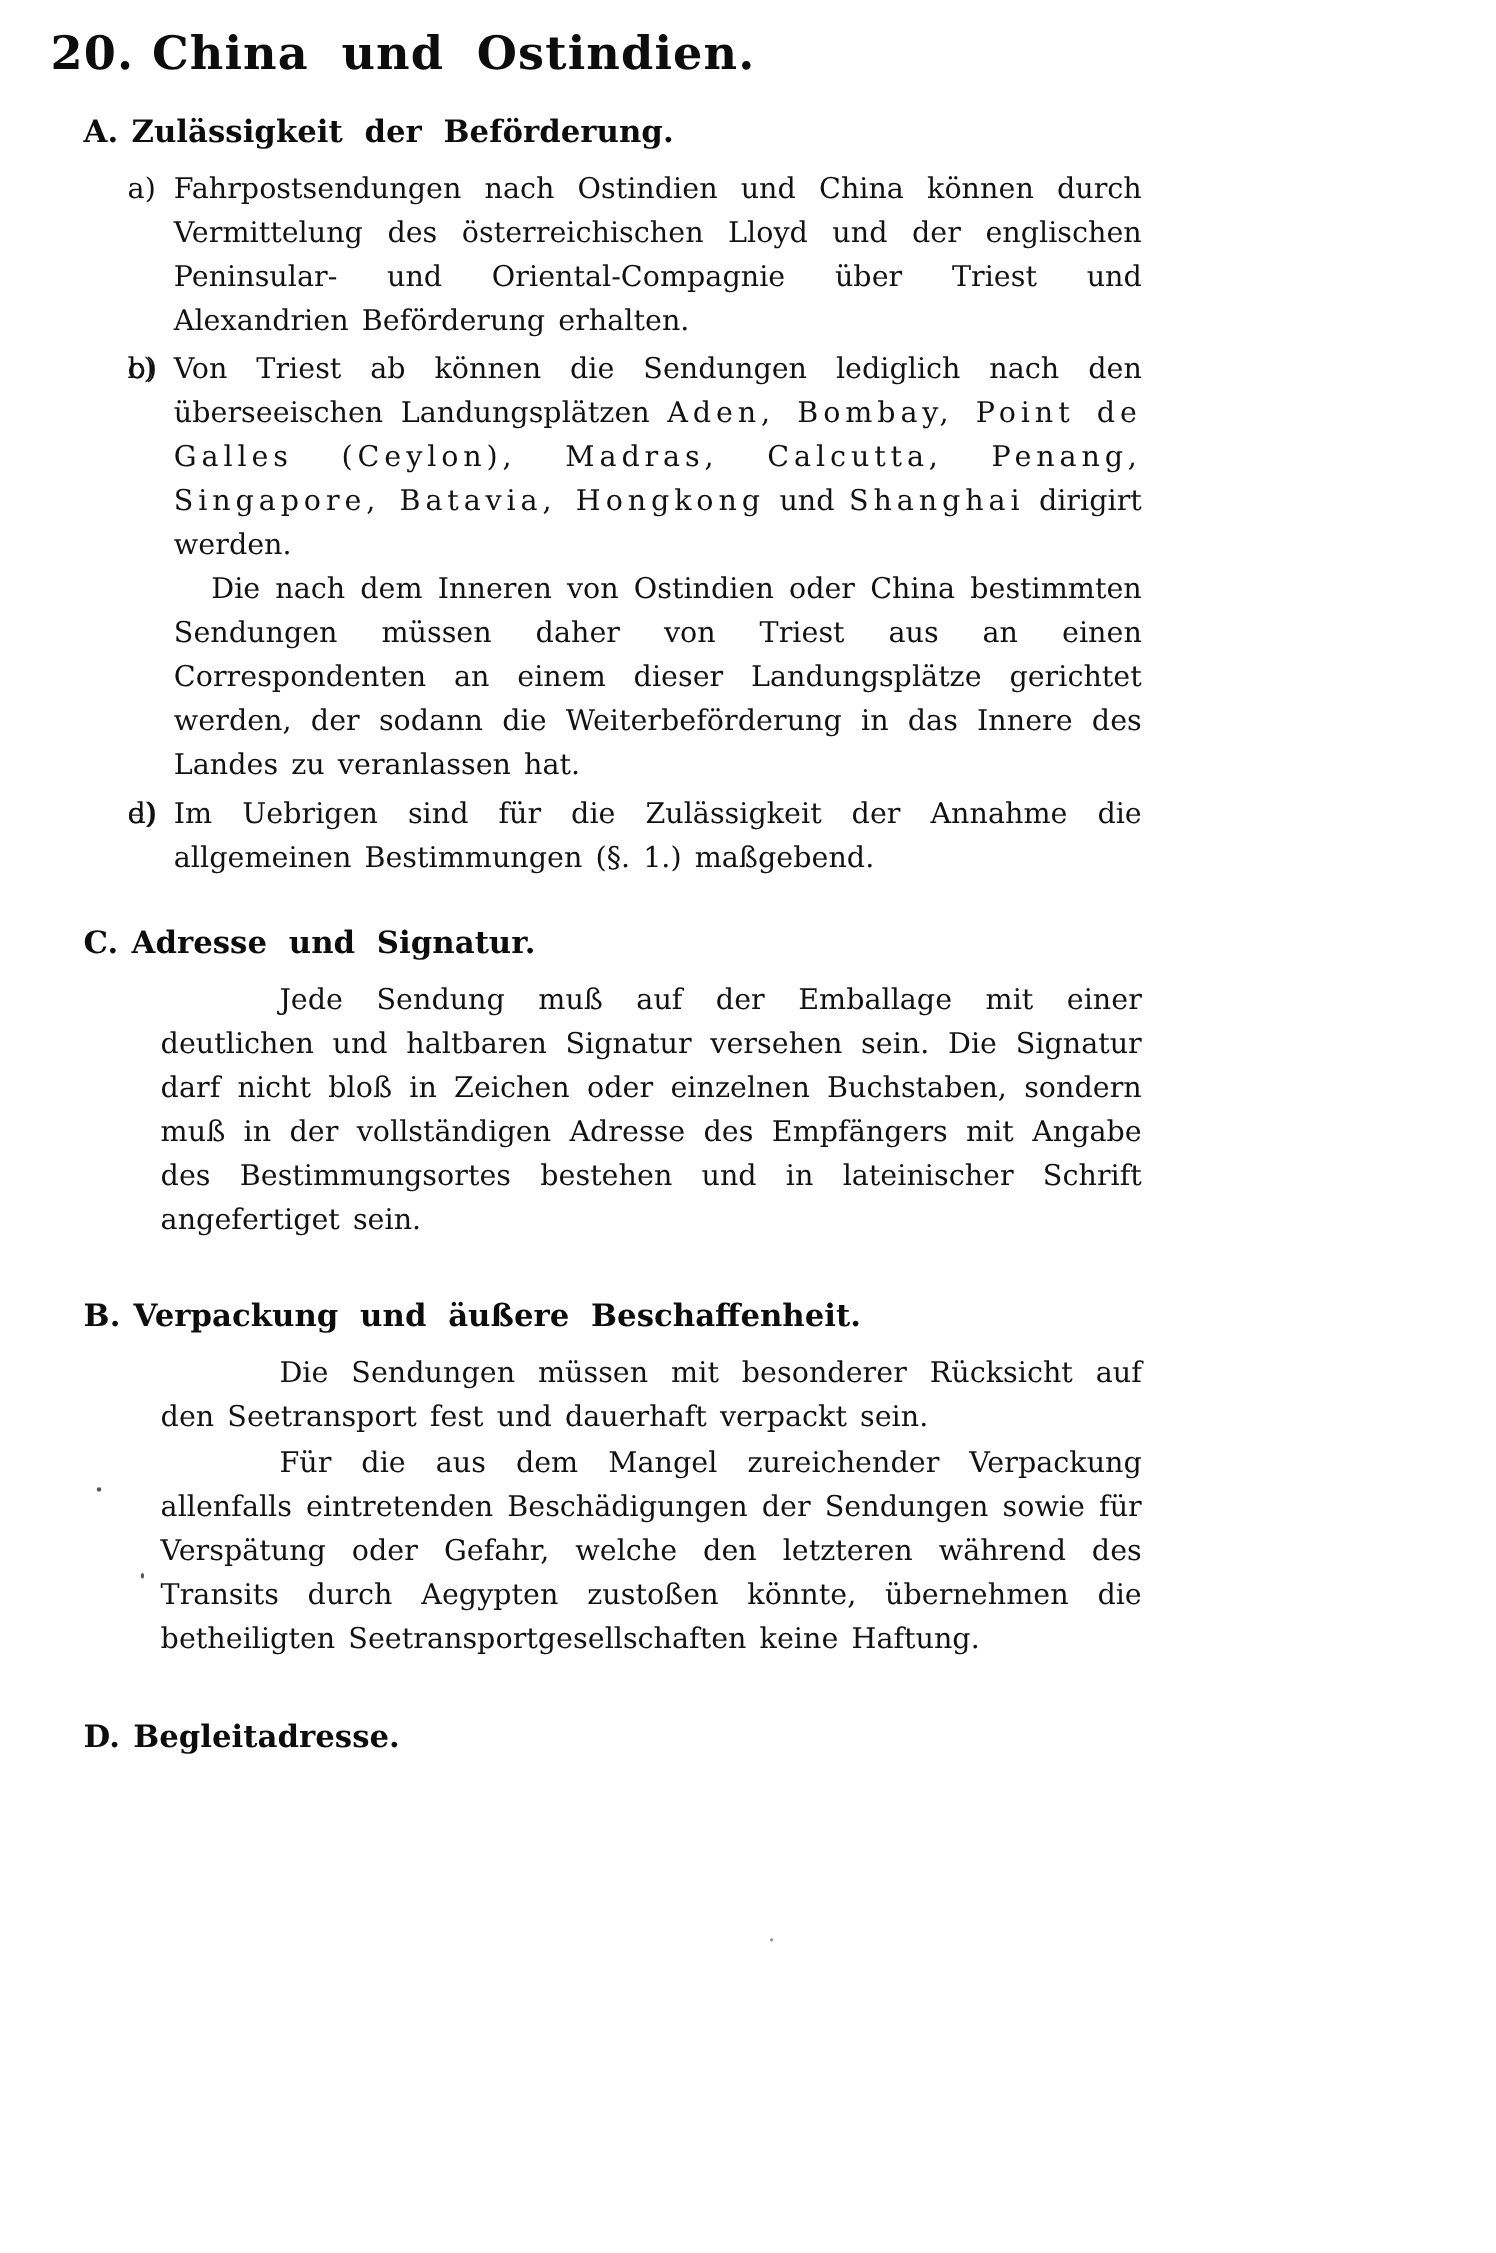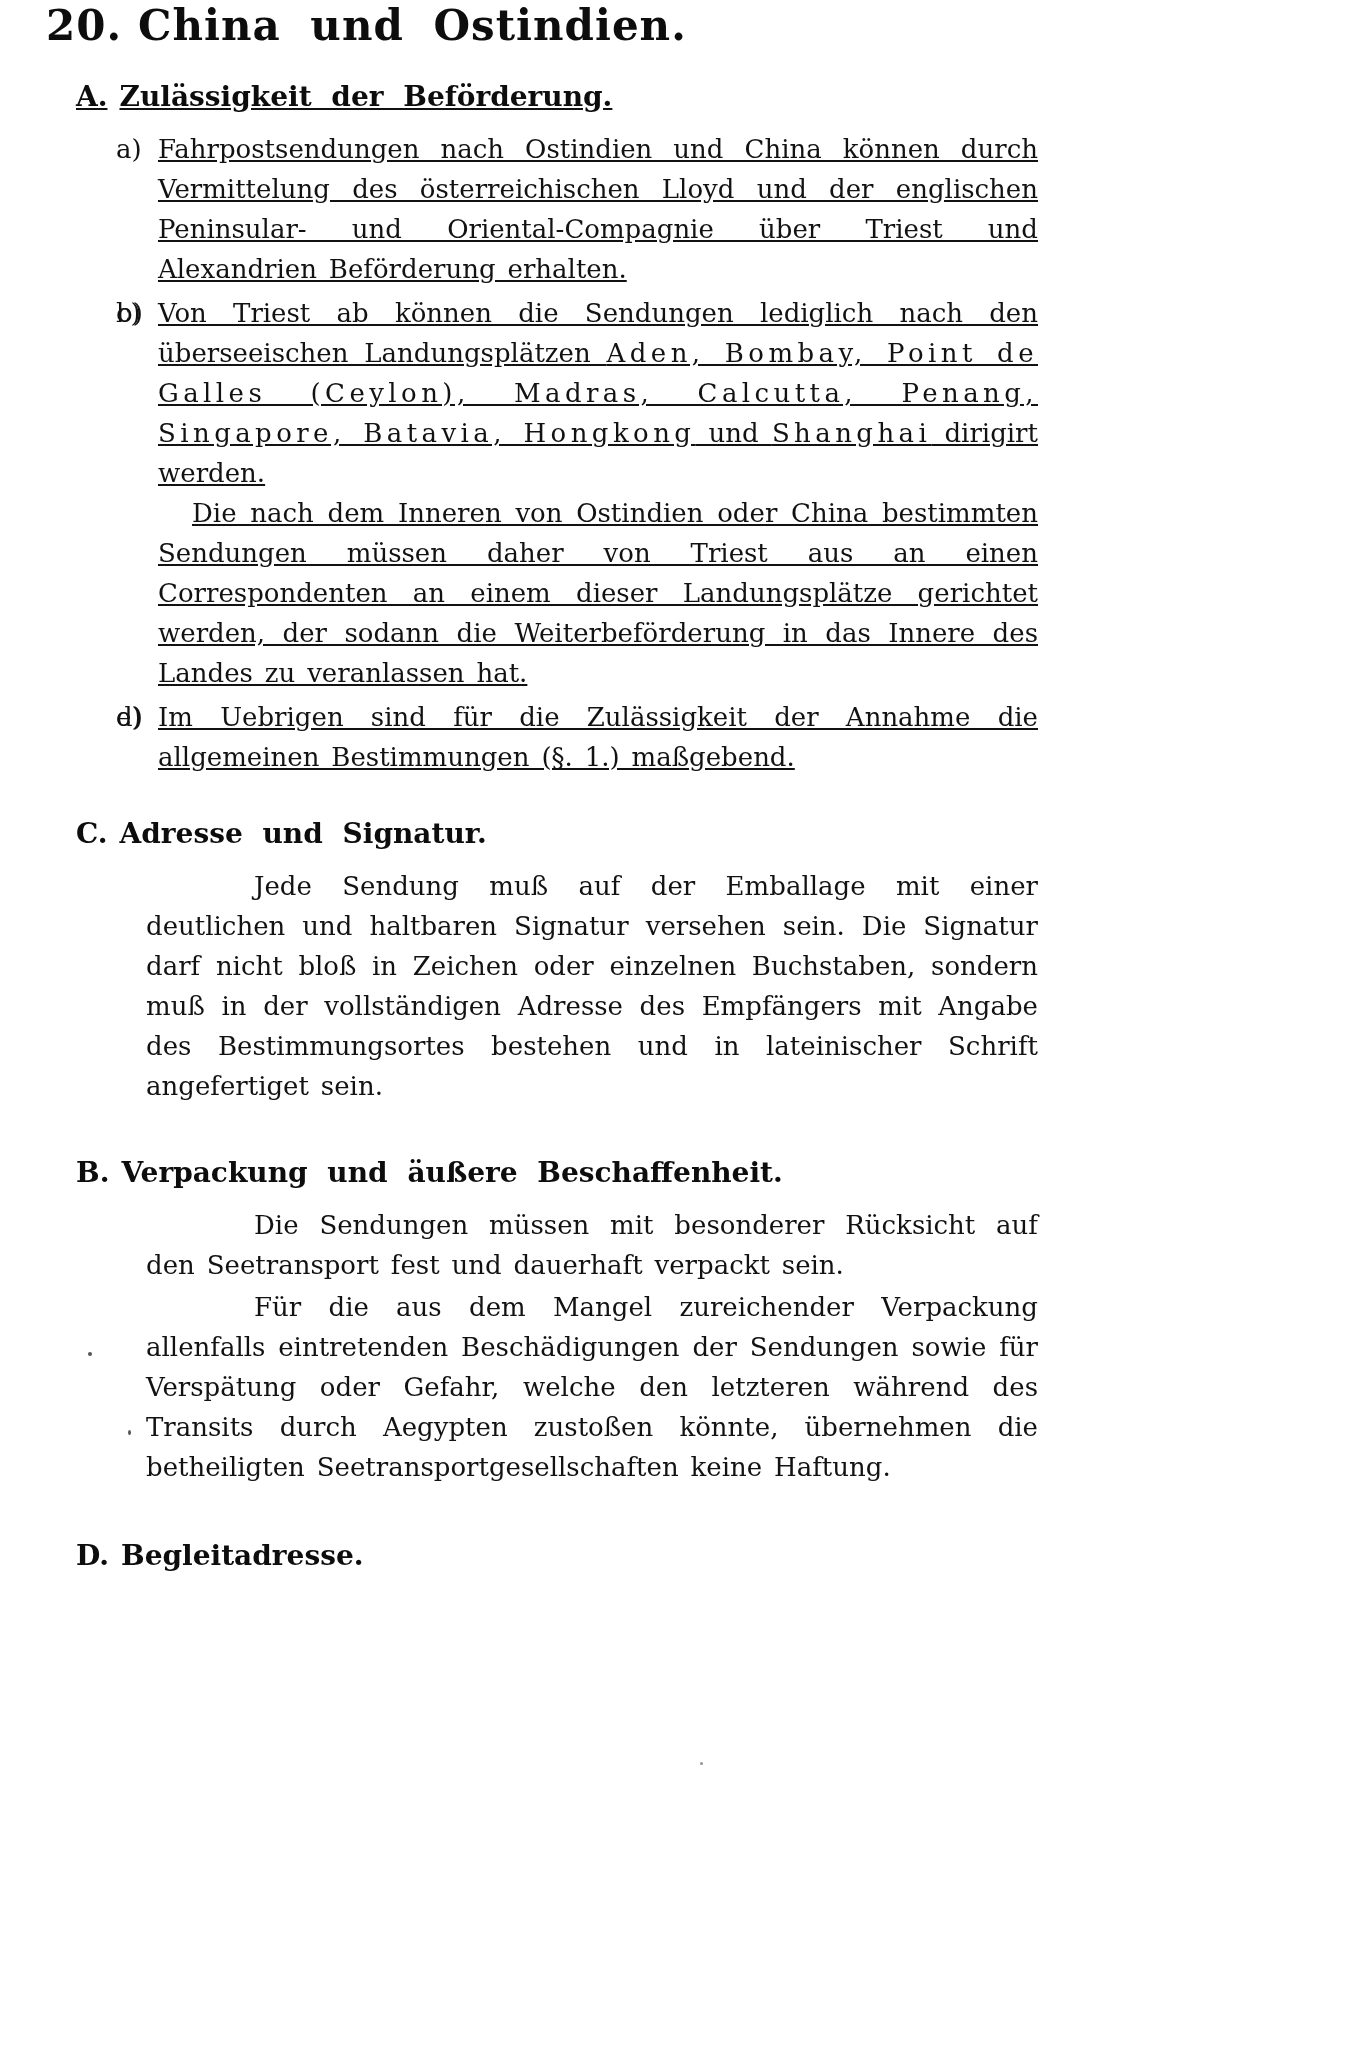--- a/index.html
+++ b/index.html
@@ -5,33 +5,33 @@
   html,body { margin:0; padding:0; background:#ffffff; }
   .page {
     position: relative;
     width: 1360px;
     height: 2048px;
     background: #ffffff;
     color: #121212;
     font-family: "DejaVu Serif", serif;
     overflow: hidden;
     box-sizing: border-box;
-    padding-top: 1px;
+    padding-top: 24px;
   }
   .title {
     margin: 0 0 0 46px;
     font-size: 42px;
     font-weight: bold;
     letter-spacing: 1px;
     word-spacing: 14px;
     color: #0d0d0d;
   }
   .title .title-number { margin-right: 16px; }
   .section { margin-left: 76px; margin-right: 322px; }
-  .section-a { margin-top: 30px; text-decoration: underline; }
+  .section-a { margin-top: 30px; }
   .section-b { margin-top: 50px; }
   .section-c { margin-top: 40px; }
   .section-d { margin-top: 52px; }
   .sec-head {
     font-size: 28px;
     font-weight: bold;
     word-spacing: 10px;
     margin: 0 0 16px 0;
     color: #0d0d0d;
   }

